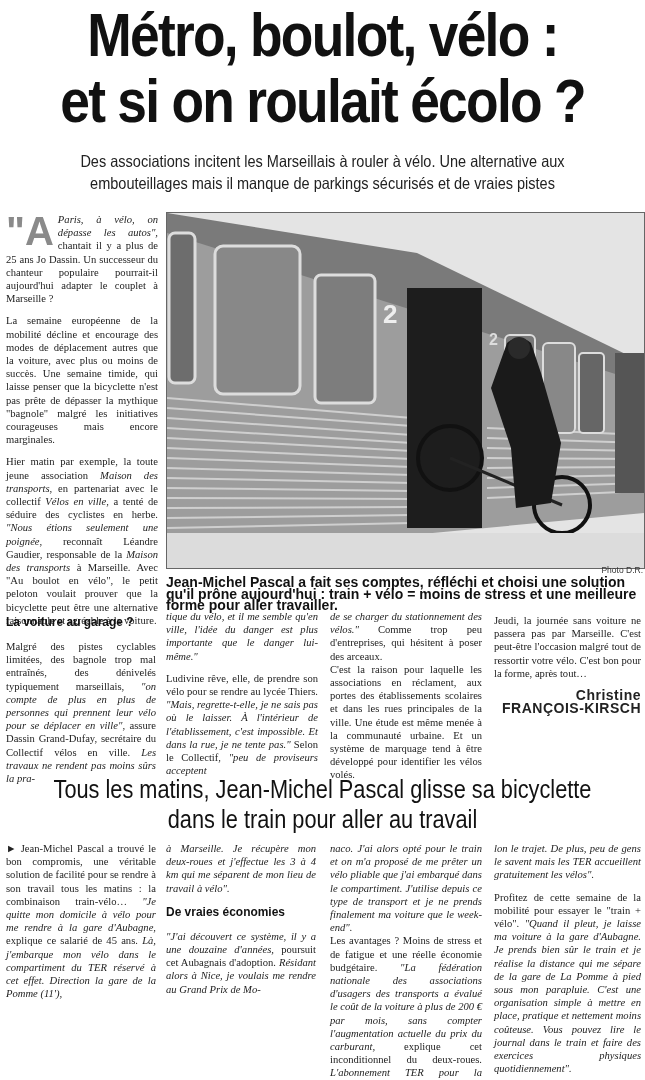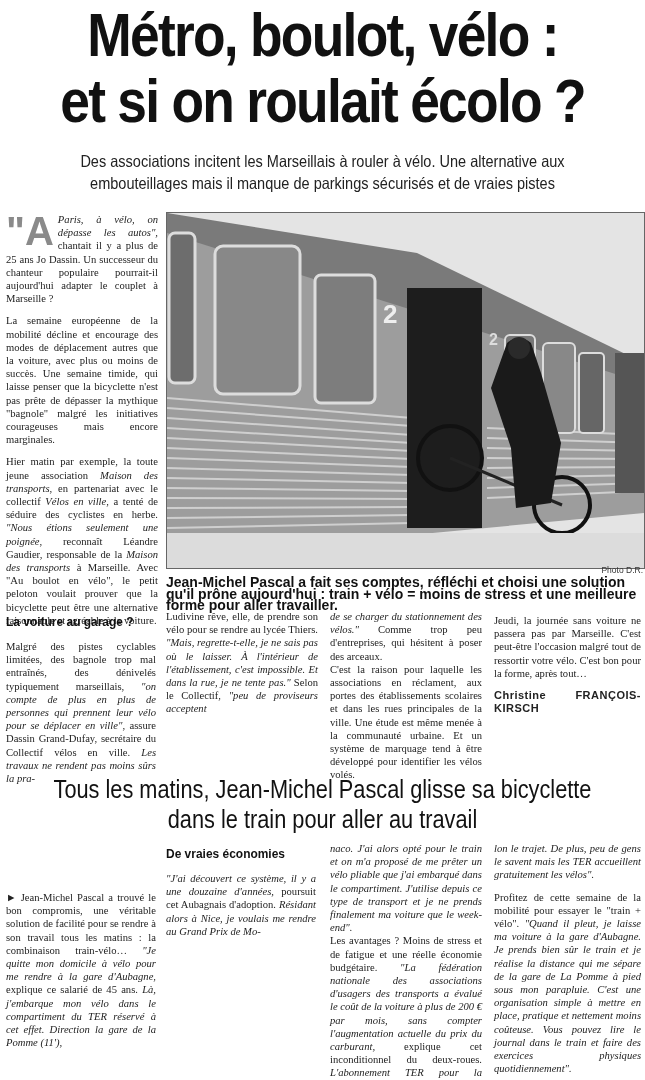--- a/index.html
+++ b/index.html
@@ -8,21 +8,21 @@
   .subhead { position: absolute; left: 0; top: 150px; width: 645px; text-align: center; font-family: "Liberation Sans", sans-serif; font-size: 16.5px; line-height: 22px; transform: scaleX(0.88); transform-origin: center top; color: #222; }
   .col { position: absolute; font-size: 10.6px; line-height: 13.2px; text-align: justify; color: #222; }
   .col p { margin: 0 0 9px 0; }
   .col p.tight { margin-bottom: 0; }
   .dropcap { float: left; font-family: "Liberation Sans", sans-serif; font-weight: bold; font-size: 40px; line-height: 36px; color: #8a8a8a; margin: 0 4px 0 0; }
   i { font-style: italic; }
   .subtitle { font-family: "Liberation Sans", sans-serif; font-weight: bold; font-size: 13px; line-height: 16px; margin: 4px 0 10px 0; text-align: left; color: #111; transform: scaleX(0.92); transform-origin: left top; }
   .photo { position: absolute; left: 166px; top: 212px; width: 477px; height: 355px; background: linear-gradient(180deg, #d8d8d8 0%, #bdbdbd 40%, #a9a9a9 60%, #cfcfcf 100%); overflow: hidden; border: 1px solid #666; }
   .caption { position: absolute; left: 166px; top: 577px; width: 477px; font-family: "Liberation Sans", sans-serif; font-weight: bold; font-size: 14px; line-height: 11.5px; color: #111; }
   .credit { position: absolute; right: 2px; top: 565px; font-family: "Liberation Sans", sans-serif; font-size: 8.5px; color: #333; }
-  .sign { font-family: "Liberation Sans", sans-serif; font-weight: bold; font-size: 11px; letter-spacing: 0.5px; margin: 0 0 8px 0; }
+  .sign { text-align: right; font-family: "Liberation Sans", sans-serif; font-weight: bold; font-size: 14px; letter-spacing: 0.5px; margin: 0 0 8px 0; }
   .agenda { font-family: "Liberation Sans", sans-serif; font-size: 9.4px; line-height: 12.5px; text-align: left; }
   .agenda b { font-weight: bold; }
   .mid-headline { position: absolute; left: 0; top: 774px; width: 645px; text-align: center; font-family: "Liberation Sans", sans-serif; font-size: 25px; line-height: 30px; transform: scaleX(0.87); transform-origin: center top; color: #111; }
   .arrow { font-family: "Liberation Sans", sans-serif; font-weight: bold; }
 </style>
 </head>
 <body>
 
 <div class="headline">
   <div>Métro, boulot, vélo :</div>
@@ -93,43 +93,45 @@
 
 <div class="caption">Jean-Michel Pascal a fait ses comptes, réfléchi et choisi une solution qu'il prône aujourd'hui : train + vélo =  moins de stress et une meilleure forme pour aller travailler.</div>
 <div class="credit">Photo D.R.</div>
 
 <div class="col" style="left:6px; top:610px; width:150px;">
   <div class="subtitle">La voiture au garage ?</div>
   <p class="tight"><span>Malgré des pistes cyclables limitées, des bagnole trop mal entraînés, des dénivelés typiquement marseillais, </span><i>"on compte de plus en plus de personnes qui prennent leur vélo pour se déplacer en ville"</i><span>, assure Dassin Grand-Dufay, secrétaire du Collectif vélos en ville. </span><i>Les travaux ne rendent pas moins sûrs la pra-</i></p>
 </div>
 
 <div class="col" style="left:166px; top:610px; width:152px;">
+  <p><i>tique du vélo, et il me semble qu'en ville, l'idée du danger est plus importante que le danger lui-même."</i></p>
   <p class="tight"><span>Ludivine rêve, elle, de prendre son vélo pour se rendre au lycée Thiers. </span><i>"Mais, regrette-t-elle, je ne sais pas où le laisser. À l'intérieur de l'établissement, c'est impossible. Et dans la rue, je ne tente pas."</i><span> Selon le Collectif, </span><i>"peu de proviseurs acceptent</i></p>
 </div>
 
 <div class="col" style="left:330px; top:610px; width:152px;">
   <p class="tight"><i>de se charger du stationnement des vélos."</i><span> Comme trop peu d'entreprises, qui hésitent à poser des arceaux.</span></p>
   <p class="tight">C'est la raison pour laquelle les associations en réclament, aux portes des établissements scolaires et dans les rues principales de la ville. Une étude est même menée à la communauté urbaine. Et un système de marquage tend à être développé pour identifier les vélos volés.</p>
 </div>
 
 <div class="col" style="left:494px; top:614px; width:147px;">
   <p>Jeudi, la journée sans voiture ne passera pas par Marseille. C'est peut-être l'occasion malgré tout de ressortir votre vélo. C'est bon pour la forme, après tout…</p>
   <div class="sign">Christine FRANÇOIS-KIRSCH</div>
 </div>
 
 <div class="mid-headline">
   <div>Tous les matins, Jean-Michel Pascal glisse sa bicyclette</div>
   <div>dans le train pour aller au travail</div>
 </div>
 
-<div class="col" style="left:6px; top:891px; width:150px;">
+<div class="col" style="left:6px; top:842px; width:150px;">
   <p class="tight"><span class="arrow">►</span><span> Jean-Michel Pascal a trouvé le bon compromis, une véritable solution de facilité pour se rendre à son travail tous les matins : la combinaison train-vélo… </span><i>"Je quitte mon domicile à vélo pour me rendre à la gare d'Aubagne</i><span>, explique ce salarié de 45 ans. </span><i>Là, j'embarque mon vélo dans le compartiment du TER réservé à cet effet. Direction la gare de la Pomme (11'),</i></p>
 </div>
 
 <div class="col" style="left:166px; top:842px; width:150px;">
+  <p><i>à Marseille. Je récupère mon deux-roues et j'effectue les 3 à 4 km qui me séparent de mon lieu de travail à vélo".</i></p>
   <div class="subtitle">De vraies économies</div>
   <p class="tight"><i>"J'ai découvert ce système, il y a une douzaine d'années,</i><span> poursuit cet Aubagnais d'adoption. </span><i>Résidant alors à Nice, je voulais me rendre au Grand Prix de Mo-</i></p>
 </div>
 
 <div class="col" style="left:330px; top:842px; width:152px;">
   <p class="tight"><i>naco. J'ai alors opté pour le train et on m'a proposé de me prêter un vélo pliable que j'ai embarqué dans le compartiment. J'utilise depuis ce type de transport et je ne prends finalement ma voiture que le week-end".</i></p>
   <p class="tight"><span>Les avantages ? Moins de stress et de fatigue et une réelle économie budgétaire. </span><i>"La fédération nationale des associations d'usagers des transports a évalué le coût de la voiture à plus de 200 € par mois, sans compter l'augmentation actuelle du prix du carburant,</i><span> explique cet inconditionnel du deux-roues. </span><i>L'abonnement TER pour la semaine oscille entre 2 et 10 € se-</i></p>
 </div>
 
 <div class="col" style="left:494px; top:842px; width:147px;">

